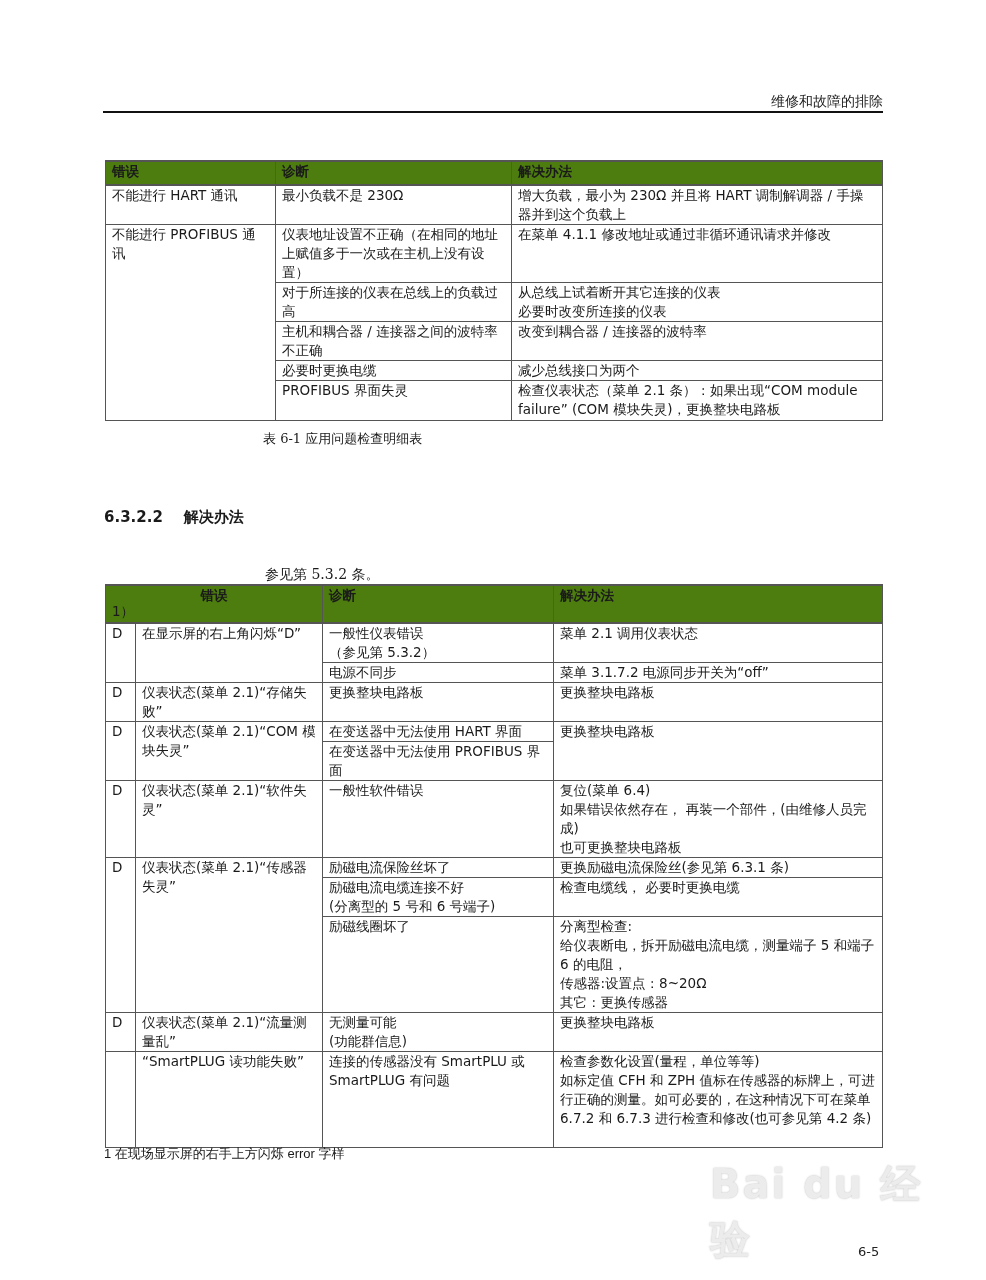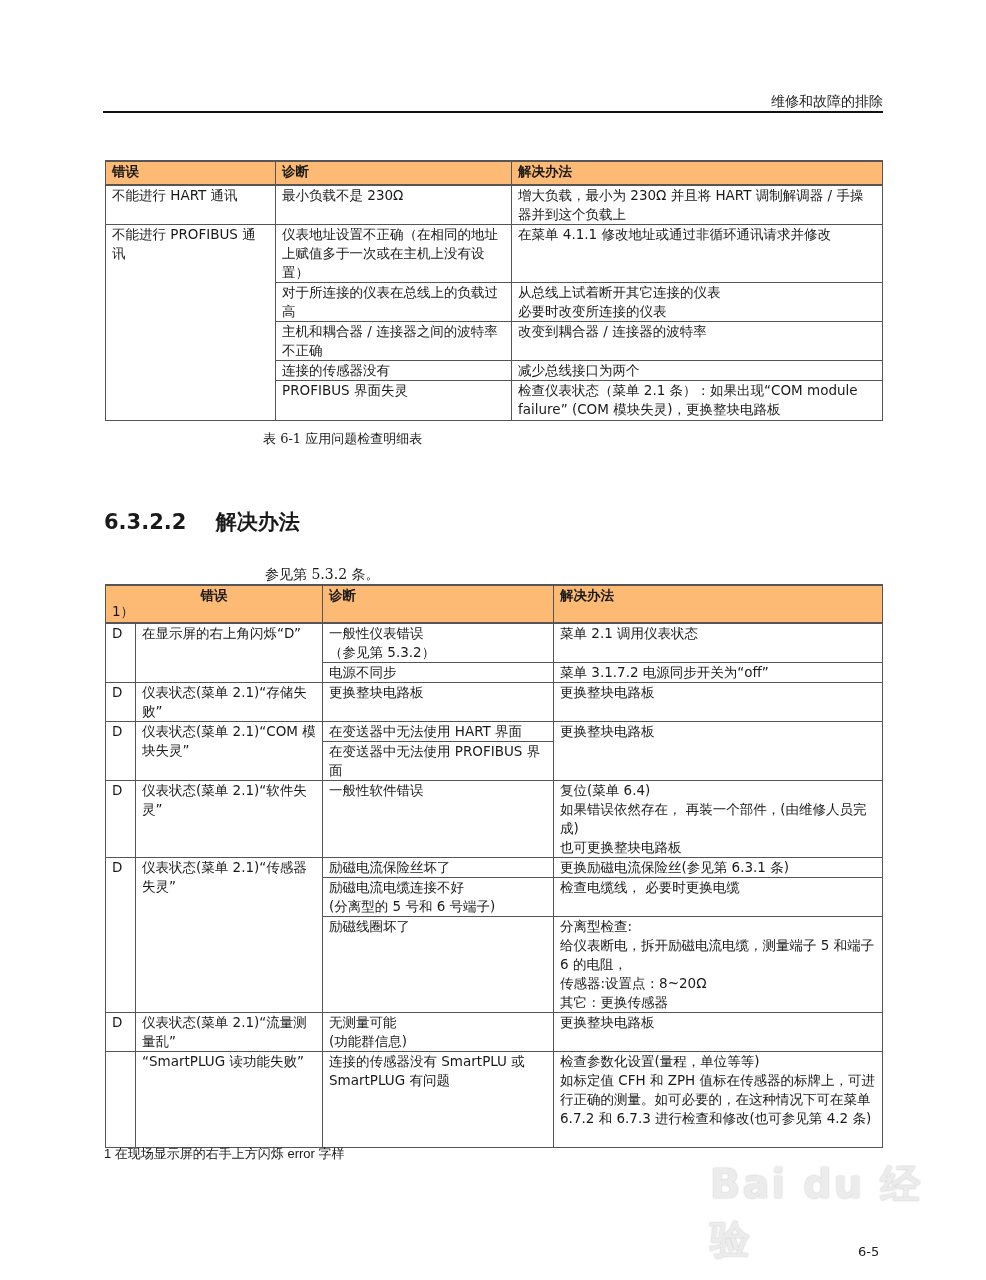--- a/index.html
+++ b/index.html
@@ -17,31 +17,31 @@
     position: absolute; left: 103px; top: 111px; width: 780px; height: 2px; background: #111;
   }
   table.doc {
     border-collapse: collapse; position: absolute; left: 105px; table-layout: fixed;
     font-size: 13.5px; line-height: 19px;
   }
   table.doc td, table.doc th {
     border: 1px solid #555; vertical-align: top; padding: 0 6px; text-align: left;
   }
   table.doc th {
-    background: #fdba74; font-weight: bold; font-size: 13.5px;
+    background: #4d7c0f; font-weight: bold; font-size: 13.5px;
     border-top: 2px solid #555; border-bottom: 2px solid #555;
   }
   table.t1 { top: 160px; width: 777px; }
   table.t1 th { height: 22px; }
   .caption1 {
     position: absolute; left: 263px; top: 430px; font-size: 13px;
     font-family: "DejaVu Serif", "Liberation Serif", serif;
   }
   .section-title {
-    position: absolute; left: 104px; top: 508px; font-size: 21px; font-weight: bold;
+    position: absolute; left: 104px; top: 508px; font-size: 15px; font-weight: bold;
   }
   .see-ref {
     position: absolute; left: 265px; top: 566px; font-size: 14px;
     font-family: "DejaVu Serif", "Liberation Serif", serif;
   }
   table.t2 { top: 584px; width: 777px; }
   table.t2 th { height: 36px; vertical-align: top; }
   table.t2 th.err-head { text-align: center; position: relative; padding: 0; }
   table.t2 th.err-head .fn { position: absolute; left: 6px; bottom: 1px; font-weight: normal; }
   table.t2 td.code { text-align: left; padding-left: 6px; }
@@ -97,21 +97,21 @@
       <td class="lines">
         <span>从总线上试着断开其它连接的仪表</span>
         <span>必要时改变所连接的仪表</span>
       </td>
     </tr>
     <tr style="height:38px">
       <td>主机和耦合器 / 连接器之间的波特率不正确</td>
       <td>改变到耦合器 / 连接器的波特率</td>
     </tr>
     <tr style="height:20px">
-      <td>连接的传感器没有</td>
+      <td>必要时更换电缆</td>
       <td>减少总线接口为两个</td>
     </tr>
     <tr style="height:40px">
       <td>PROFIBUS 界面失灵</td>
       <td>检查仪表状态（菜单 2.1 条）：如果出现“COM module failure” (COM 模块失灵)，更换整块电路板</td>
     </tr>
   </tbody>
 </table>
 
 <div class="caption1">表 6-1  应用问题检查明细表</div>

